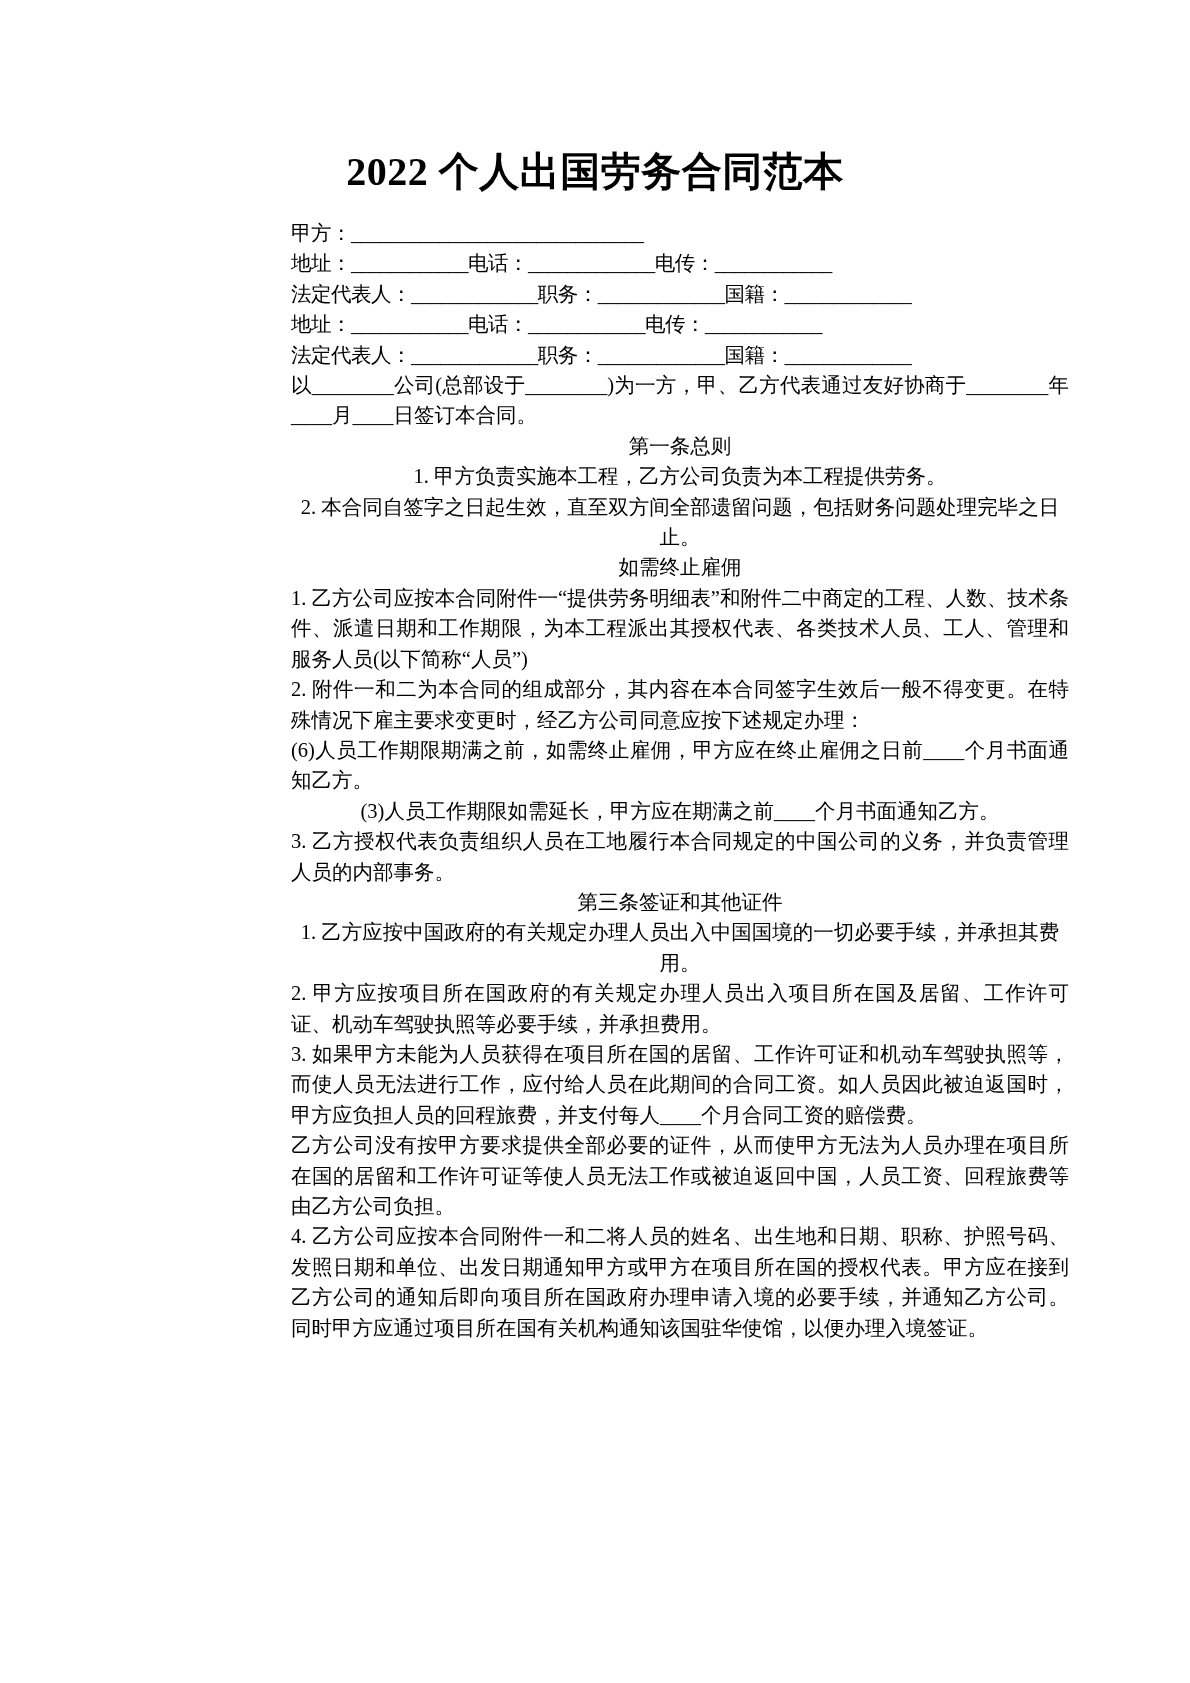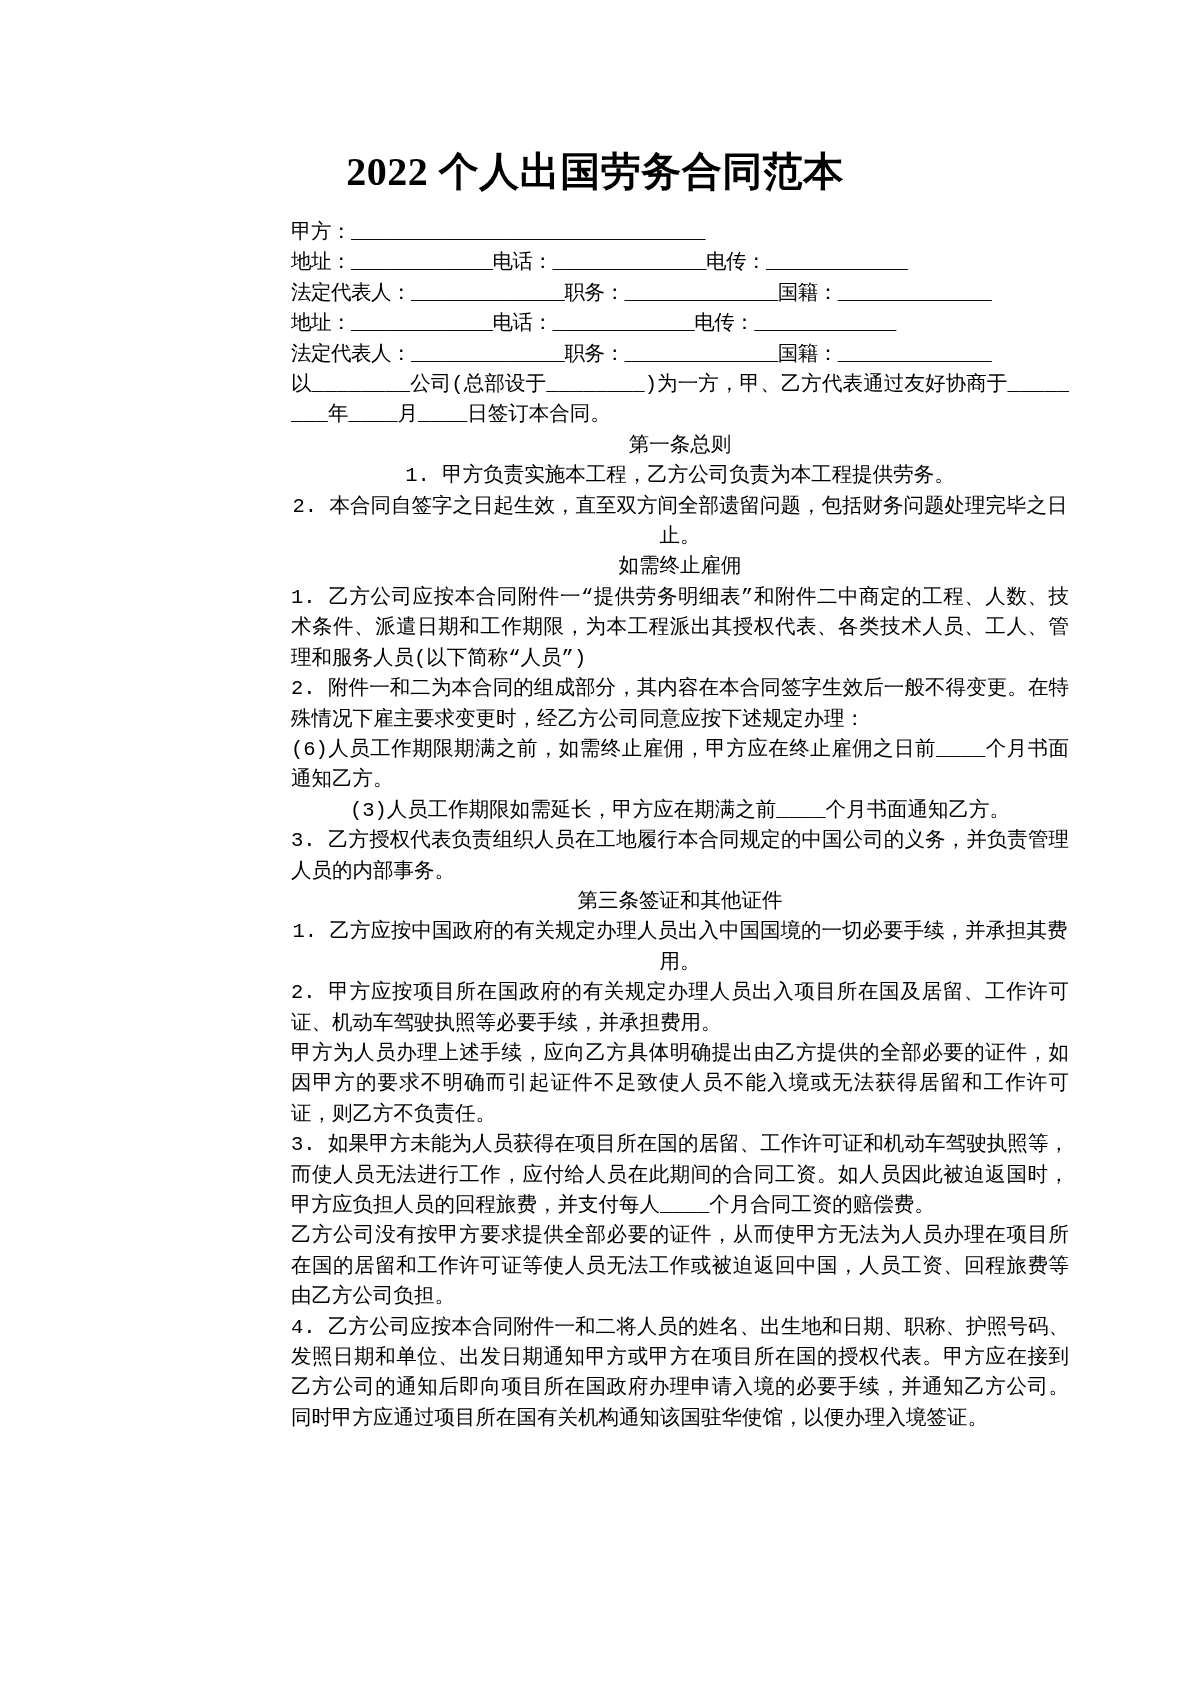--- a/index.html
+++ b/index.html
@@ -41,21 +41,21 @@
     box-sizing: content-box;
   }
   .field-line, .para {
     font-size: 20.5px;
     line-height: 30.4px;
     margin: 0;
     padding: 0;
     text-align: justify;
     text-justify: inter-ideograph;
     word-break: break-all;
-    font-family: Liberation Mono, monospace;
+    font-family: Liberation Serif, serif;
   }
   .para-last {
     text-align: center;
   }
   .blank {
     letter-spacing: -0.5px;
   }
 </style>
 </head>
 <body>
@@ -81,20 +81,19 @@
       <p class="para para-last">2. 本合同自签字之日起生效，直至双方间全部遗留问题，包括财务问题处理完毕之日止。</p>
       <p class="para para-last">如需终止雇佣</p>
       <p class="para">1. 乙方公司应按本合同附件一“提供劳务明细表”和附件二中商定的工程、人数、技术条件、派遣日期和工作期限，为本工程派出其授权代表、各类技术人员、工人、管理和服务人员(以下简称“人员”)</p>
       <p class="para">2. 附件一和二为本合同的组成部分，其内容在本合同签字生效后一般不得变更。在特殊情况下雇主要求变更时，经乙方公司同意应按下述规定办理：</p>
       <p class="para">(6)人员工作期限期满之前，如需终止雇佣，甲方应在终止雇佣之日前____个月书面通知乙方。</p>
       <p class="para para-last">(3)人员工作期限如需延长，甲方应在期满之前____个月书面通知乙方。</p>
       <p class="para">3. 乙方授权代表负责组织人员在工地履行本合同规定的中国公司的义务，并负责管理人员的内部事务。</p>
       <p class="para para-last">第三条签证和其他证件</p>
       <p class="para para-last">1. 乙方应按中国政府的有关规定办理人员出入中国国境的一切必要手续，并承担其费用。</p>
       <p class="para">2. 甲方应按项目所在国政府的有关规定办理人员出入项目所在国及居留、工作许可证、机动车驾驶执照等必要手续，并承担费用。</p>
-      <p class="para">甲方为人员办理上述手续，应向乙方具体明确提出由乙方提供的全部必要的证件，如因甲方的要求不明确而引起证件不足致使人员不能入境或无法获得居留和工作许可证，则乙方不负责任。</p>
       <p class="para">3. 如果甲方未能为人员获得在项目所在国的居留、工作许可证和机动车驾驶执照等，而使人员无法进行工作，应付给人员在此期间的合同工资。如人员因此被迫返国时，甲方应负担人员的回程旅费，并支付每人____个月合同工资的赔偿费。</p>
       <p class="para">乙方公司没有按甲方要求提供全部必要的证件，从而使甲方无法为人员办理在项目所在国的居留和工作许可证等使人员无法工作或被迫返回中国，人员工资、回程旅费等由乙方公司负担。</p>
       <p class="para">4. 乙方公司应按本合同附件一和二将人员的姓名、出生地和日期、职称、护照号码、发照日期和单位、出发日期通知甲方或甲方在项目所在国的授权代表。甲方应在接到乙方公司的通知后即向项目所在国政府办理申请入境的必要手续，并通知乙方公司。同时甲方应通过项目所在国有关机构通知该国驻华使馆，以便办理入境签证。</p>
     </div>
 
   </div>
 </div>
 
 </body></html>

